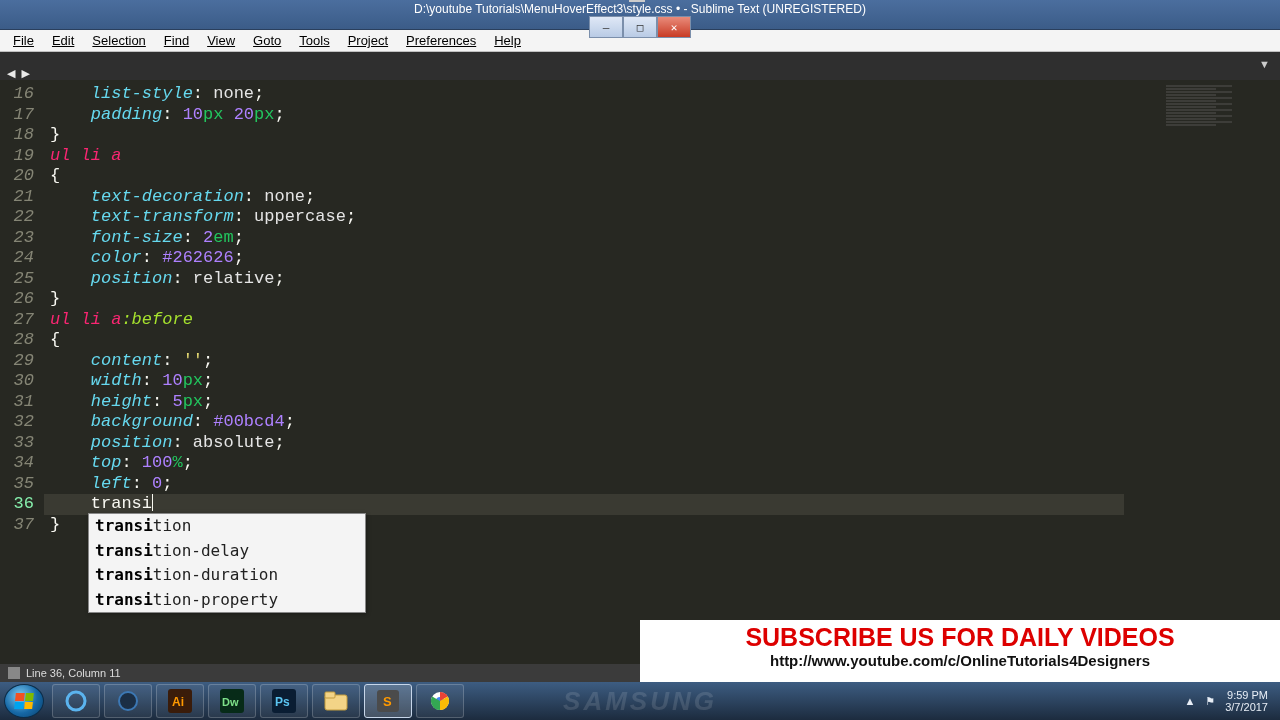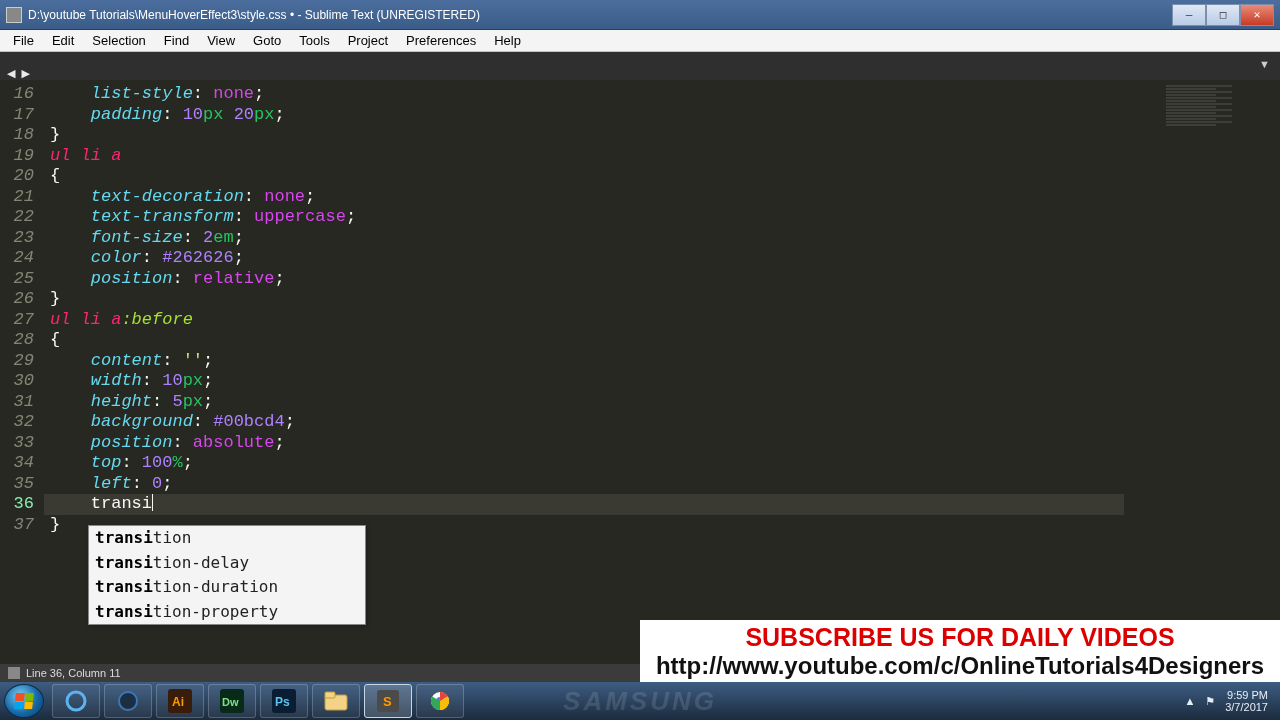--- a/index.html
+++ b/index.html
@@ -3,35 +3,35 @@
 <meta charset="utf-8">
 <style>
   * { margin: 0; padding: 0; box-sizing: border-box; }
   body { font-family: "Segoe UI", Tahoma, sans-serif; font-size: 13px;
          background: #000; width: 1280px; height: 720px; overflow: hidden;
          position: relative; }
 
   
   .title-bar { height: 30px; background: linear-gradient(#4b6e9e,#3b5c88);
                display: flex; align-items: center; padding: 0 6px; color: #fff;
-               border-bottom: 1px solid #2a3f5d; }
+               border-bottom: 1px solid #2a3f5d; flex-direction: column; }
   .title-bar .app-icon { width: 16px; height: 16px; background:#888;
                          margin-right:6px; border:1px solid #ccc; }
   .title-bar .title-text { flex: 1; font-size: 12px; }
   .title-bar .win-btns { display: flex; gap: 0; }
   .win-btn { width: 34px; height: 22px; display:flex; align-items:center;
              justify-content:center; background: linear-gradient(#dfe8f6,#b9cbe5);
              border:1px solid #7b8fab; font-family: monospace; font-size:11px;
              color:#333; }
   .win-btn.close { background: linear-gradient(#e98b7a,#c83b25); color:#fff;}
 
   
   .menu-bar { height: 22px; background: #f4f4f4; display:flex; align-items:center;
               padding: 0 4px; border-bottom:1px solid #c0c0c0; font-size:13px; }
-  .menu-item { padding: 2px 9px; cursor:default; }
+  .menu-item { padding: 2px 9px; cursor:default;text-decoration:underline; }
 
   
   .tab-row { height: 28px; background:#2f2f2f; display:flex; align-items:flex-end;
              padding-left: 4px; position: relative; }
   .nav-arrows { display:flex; margin-right:10px; color:#eaeaea; align-items:center; }
   .nav-arrows span { padding:0 3px; font-size:11px; }
   .tab { height:24px; padding:0 22px 0 14px; display:flex; align-items:center;
          color:#ddd; font-size:12px; position:relative; border-radius:4px 4px 0 0;
          margin-right:2px; }
   .tab.active { background:#272822; }
@@ -52,30 +52,30 @@
   .code { position:absolute; left:50px; top:4px; white-space:pre; }
   .code-line { height:20.5px; }
   .code-line.cur { background:#3a3a32; margin-left:-6px; padding-left:6px;
                    width: 1080px; }
   .tag   { color:#f92672; font-style:italic; }
   .sel   { color:#a6e22e; font-style:italic; }
   .prop  { color:#66d9ef; font-style:italic; }
   .punc  { color:#f8f8f2; }
   .num   { color:#ae81ff; }
   .unit  { color:#22c55e; }
-  .val   { color:#d946ef; }
+  .val   { color:#e5e5e5; }
   .hex   { color:#ae81ff; }
   .str   { color:#e6db74; }
   .plain { color:#f8f8f2; font-style:normal; }
 
   .caret { display:inline-block; width:0; border-left:1px solid #f8f8f0;
            height:17px; vertical-align:-3px; }
 
   
-  .popup { position:absolute; left:88px; top:445px; width:278px;
+  .popup { position:absolute; left:88px; top:433px; width:278px;
            background:#f4f4f4; border:1px solid #888;
            font-family: Consolas, monospace; font-size:16px; color:#222;
            box-shadow:1px 1px 4px rgba(0,0,0,0.3);}
   .popup-item { padding:2px 6px; }
   .popup-item.sel { background:#8cb5e6; }
   .popup-item .b { color:#000; font-weight:bold; }
 
   
   .minimap { position:absolute; right:4px; top:4px; width:110px; height:110px;
              opacity:.35; }
@@ -86,21 +86,21 @@
   .status-bar { position:absolute; left:0; right:0; top:664px; height:18px;
                 background:#3b3b3b; color:#dcdcdc; font-size:11px;
                 display:flex; align-items:center; padding:0 8px; }
   .status-bar .ico { width:12px; height:12px; background:#888; margin-right:6px; }
 
   
   .banner { position:absolute; right:0; top:620px; width:640px; height:62px;
             background:#fff; color:#d00; text-align:center; padding-top:3px;
             font-family: Arial, sans-serif; }
   .banner .l1 { font-size:25px; font-weight:bold; }
-  .banner .l2 { font-size:24px; color:#111; font-weight:bold; }
+  .banner .l2 { font-size:15px; color:#111; font-weight:bold; }
 
   
   .taskbar { position:absolute; left:0; right:0; bottom:0; height:38px;
              background: linear-gradient(#3d5d82,#1c2b3e);
              display:flex; align-items:center; padding:0 4px; }
   .start-btn { width:40px; height:34px; border-radius:50%;
                background: radial-gradient(circle at 40% 35%, #7ecdf5, #1668a6 55%, #0b3d66);
                border:1px solid #0b2c48; margin-right:6px; display:flex;
                align-items:center; justify-content:center; }
   .start-flag { width:18px; height:16px; display:grid;

